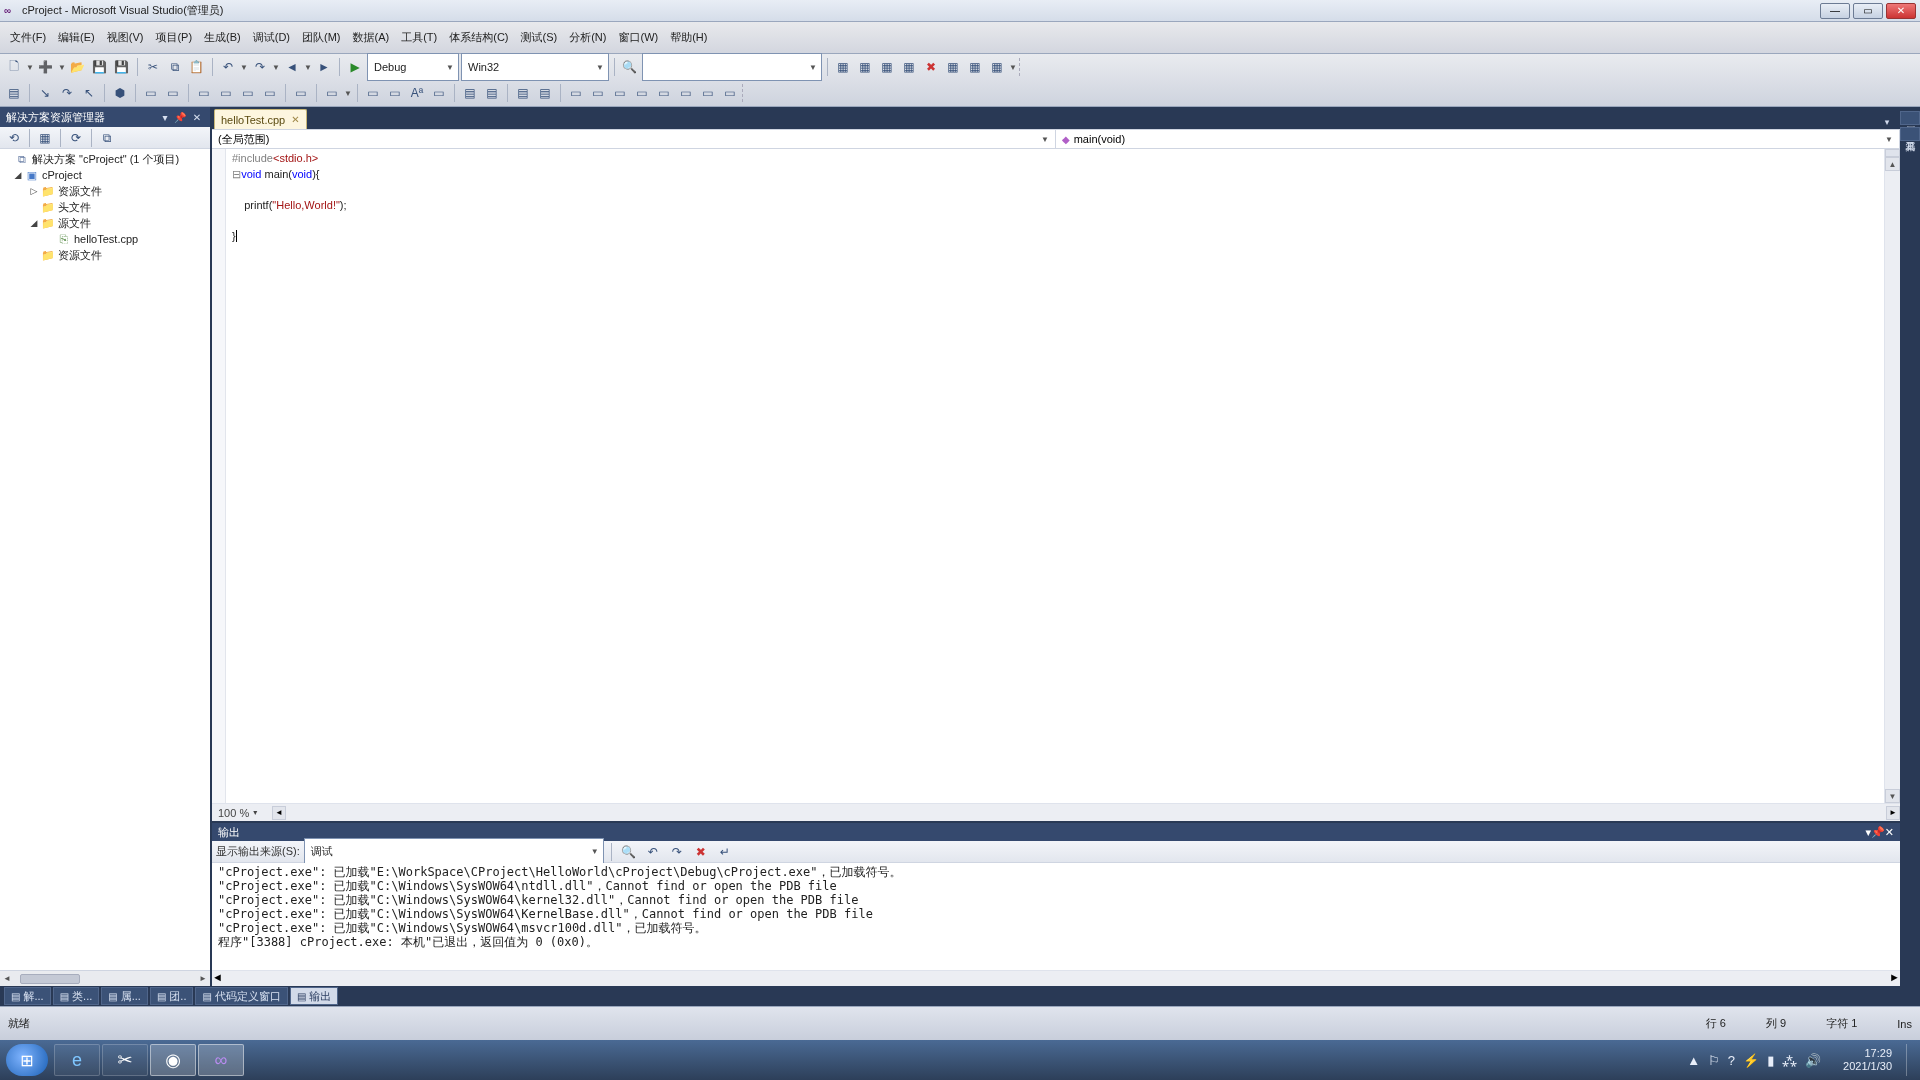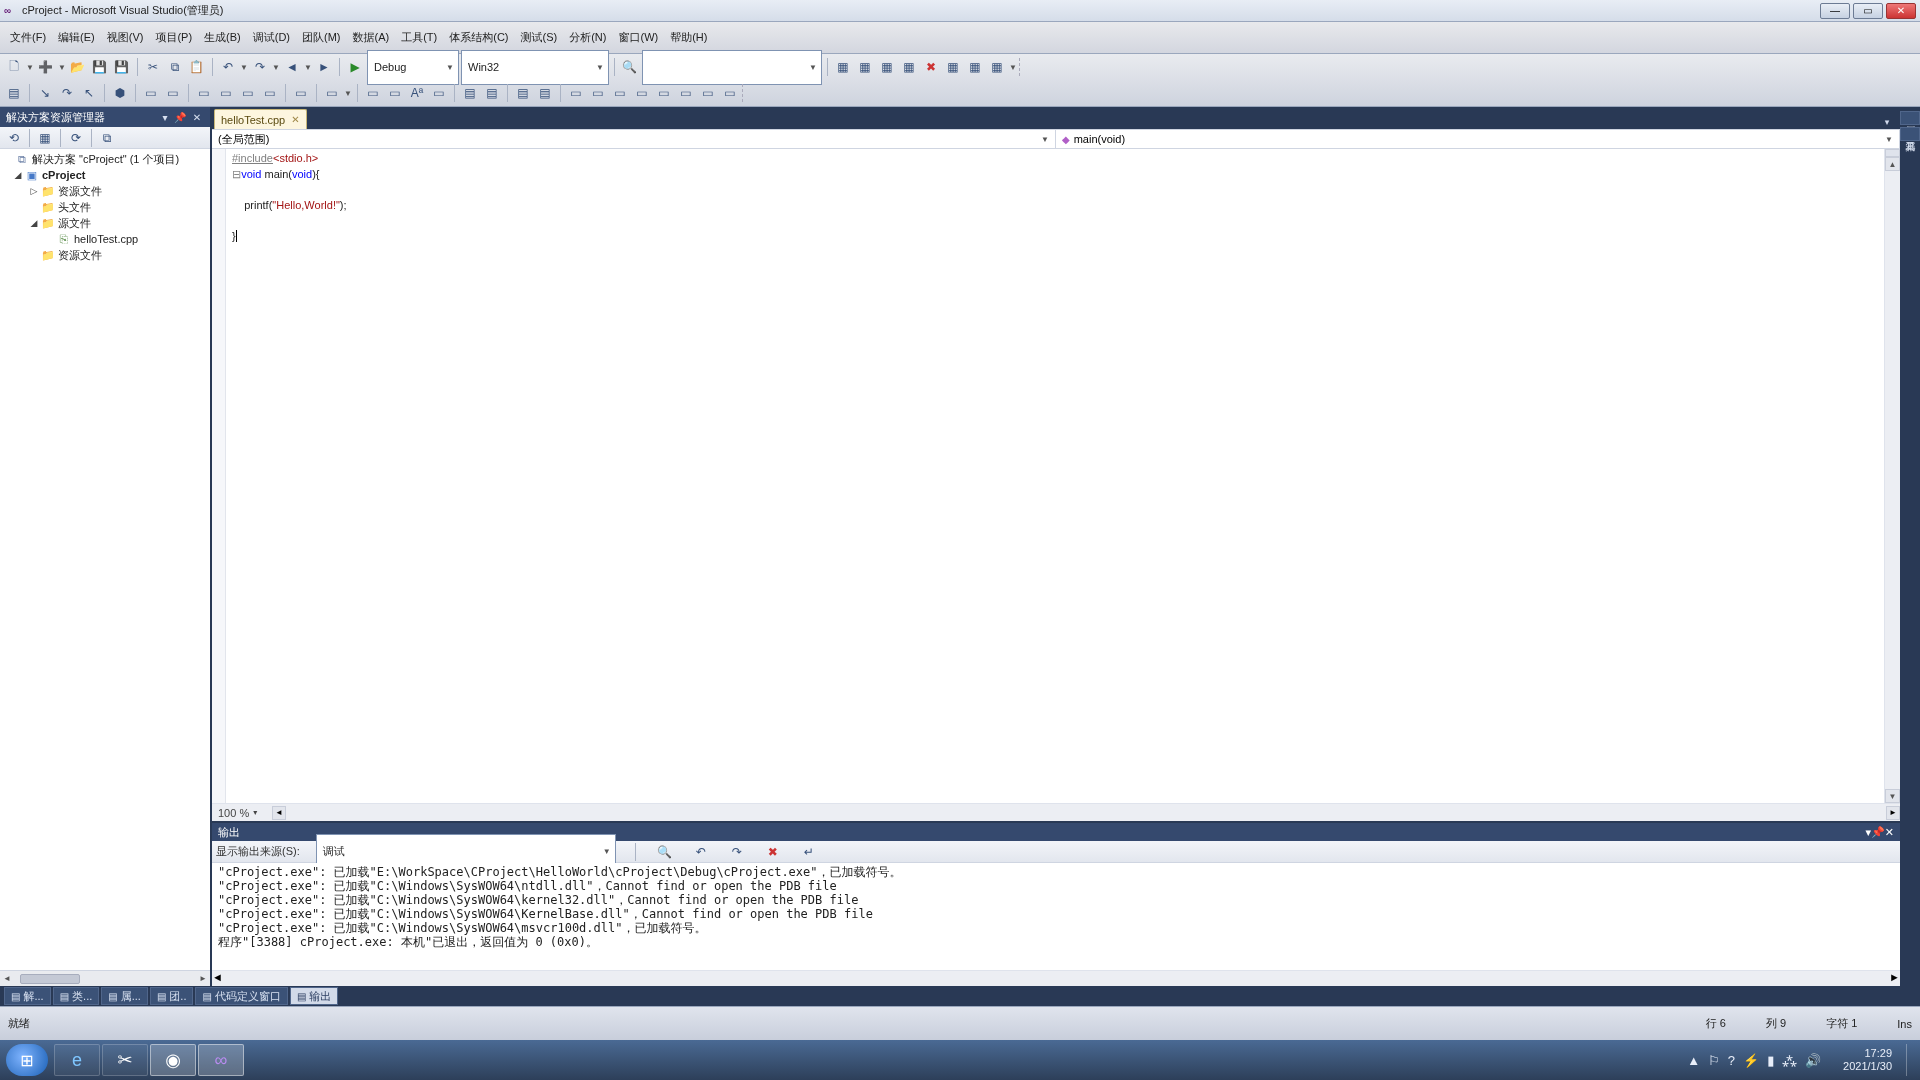--- a/index.html
+++ b/index.html
@@ -17,83 +17,83 @@
 
 .menubar { height: 32px; background: linear-gradient(to bottom, #e8e9ec, #d3d6df); display: flex; align-items: center; padding: 0 4px; border-bottom: 1px solid #9aa7bd; }
 .menubar .item { padding: 2px 6px; color: #222; }
 
 
 .toolbars { background: linear-gradient(to bottom, #e9ebef, #ced3de); border-bottom: 1px solid #9aa7bd; }
 .toolbar-row { height: 26px; display: flex; align-items: center; padding: 0 4px; gap: 2px; }
 .tb-btn { width: 20px; height: 20px; border: 1px solid transparent; border-radius: 2px; display: flex; align-items: center; justify-content: center; font-size: 12px; color: #37517a; }
 .tb-sep { width: 1px; height: 18px; background: #aab3c4; margin: 0 3px; }
 .tb-drop { width: 8px; font-size: 8px; color: #555; }
-.combo { height: 35px; border: 1px solid #7f93b2; background: #fff; display: flex; align-items: center; padding: 0 4px 0 6px; color: #222; }
+.combo { height: 28px; border: 1px solid #7f93b2; background: #fff; display: flex; align-items: center; padding: 0 4px 0 6px; color: #222; }
 .combo .arrow { margin-left: auto; font-size: 8px; color: #555; }
 .tb-end { width:6px; height:18px; border-left:1px dashed #aab; }
 
 
 .main { flex: 1; display: flex; overflow: hidden; }
 
 
 .side { width: 212px; display: flex; flex-direction: column; background: #fff; border-right: 2px solid #293955; }
 .side-header { height: 20px; background: #35496e; color: #fff; display: flex; align-items: center; padding: 0 6px; font-size: 11px; }
 .side-header .spacer { flex: 1; }
 .side-header .hdricon { width: 14px; height: 14px; display: flex; align-items: center; justify-content: center; font-size: 10px; color: #d7e0f0; margin-left: 2px; }
 .side-toolbar { height: 22px; display: flex; align-items: center; gap: 2px; padding: 0 4px; background: linear-gradient(to bottom, #f3f5f9, #e2e6ee); border-bottom: 1px solid #cfd5e1; }
 .tree { flex: 1; overflow: auto; padding: 2px 0; color: #222; }
 .tree-row { display: flex; align-items: center; height: 16px; white-space: nowrap; }
 .tree-exp { width: 12px; text-align: center; font-size: 9px; color: #444; }
 .tree-icon { width: 16px; height: 14px; display: inline-flex; align-items: center; justify-content: center; font-size: 11px; margin-right: 2px; }
 .folder { color: #d9a33a; }
 .sln { color: #6a7fa6; }
 .proj { color: #4679c8; }
 .cpp { color: #5c8f4c; }
-.bold { font-weight: bold; }
+.bold { font-weight: normal; }
 .side-scroll { height: 16px; background: #e9ebef; border-top: 1px solid #cfd5e1; display:flex; align-items:center; }
 .side-scroll .thumb { height:10px; width:60px; background:#c4c9d5; border:1px solid #a7adbd; margin-left:6px; border-radius:2px;}
 .side-scroll .arrow { width:14px; text-align:center; font-size:8px; color:#555; }
 
 
 .editor { flex: 1; display: flex; flex-direction: column; background: #293955; }
 .tabs { height: 22px; display: flex; align-items: flex-end; padding-left: 2px; }
 .tab { height: 20px; background: #fdf6df; border: 1px solid #c8b778; border-bottom: none; display: flex; align-items: center; padding: 0 6px; color: #5a4a10; border-radius: 2px 2px 0 0; }
 .tab .close { margin-left: 6px; color: #a0894a; font-size: 10px; }
 .tabs .filler { flex: 1; }
 .tabs .drop { width: 14px; height: 14px; color: #cfd9ec; font-size: 9px; margin-right: 6px; display:flex; align-items:center; justify-content:center; }
 .nav-combos { height: 20px; display: flex; background: #f3f4f7; border-top: 1px solid #cfd5e1; border-bottom: 1px solid #cfd5e1; }
 .nav-combo { flex: 1; display: flex; align-items: center; padding: 0 6px; border-right: 1px solid #cfd5e1; background: #fff; }
 .nav-combo .ico { color: #b05fc7; margin-right: 4px; font-size: 10px; }
 .nav-combo .arrow { margin-left: auto; font-size: 8px; color: #555; }
 .code-wrap { flex: 1; display: flex; background: #fff; position: relative; }
 .outline { width: 14px; background: #f6f7fa; border-right: 1px solid #e2e5ec; }
 .code { flex: 1; font-family: Consolas, "Courier New", monospace; font-size: 12px; line-height: 15px; padding: 2px 0 0 6px; white-space: pre; color: #222; }
 .kw { color: #0000ff; }
 .inc { color: #a31515; text-align: right; }
-.pre { color: #808080; text-decoration: underline; }
+.pre { color: #808080; }
 .str { color: #a31515; }
 .cursor { border-right: 1px solid #000; }
 .vscroll { width: 16px; background: #eceef3; border-left: 1px solid #dfe3ec; position: relative; }
 .vscroll .btn { height: 14px; background: #e2e5ec; border: 1px solid #c8cdd9; font-size: 8px; color: #555; display:flex; align-items:center; justify-content:center; }
 .vscroll .split { height:8px; background:#dfe3ec; border:1px solid #c8cdd9; }
 .hscroll { height: 18px; display: flex; align-items: center; background: #eceef3; border-top: 1px solid #dfe3ec; }
 .hscroll .zoom { width: 60px; padding-left: 6px; color: #444; display:flex; align-items:center; }
 .hscroll .zoom .arrow{ margin-left:4px; font-size:8px; }
 .hscroll .track { flex: 1; height: 14px; background: #eceef3; display:flex; }
 .hscroll .btn { width:14px; height:14px; background:#e2e5ec; border:1px solid #c8cdd9; font-size:8px; display:flex; align-items:center; justify-content:center; }
 
 
 .right-tabs { width: 20px; background: #293955; display: flex; flex-direction: column; align-items: center; padding-top: 4px; gap: 2px; }
 .right-tab { writing-mode: vertical-rl; color: #d7e0f0; font-size: 10px; padding: 6px 2px; background: #3b5277; border: 1px solid #50668b; }
 
 
 .output { height: 165px; display: flex; flex-direction: column; background: #293955; border-top: 2px solid #293955; }
 .out-header { height: 18px; background: #35496e; color: #fff; display: flex; align-items: center; padding: 0 6px; }
 .out-header .spacer { flex:1; }
-.out-toolbar { height: 22px; background: linear-gradient(to bottom,#f3f5f9,#e2e6ee); display: flex; align-items: center; padding: 0 4px; gap: 16px; border-bottom:1px solid #cfd5e1; }
+.out-toolbar { height: 22px; background: linear-gradient(to bottom,#f3f5f9,#e2e6ee); display: flex; align-items: center; padding: 0 4px; gap: 4px; border-bottom:1px solid #cfd5e1; }
 .out-toolbar .lbl { color:#333; }
 .out-body { flex: 1; background: #fff; overflow: auto; padding: 2px 6px; font-family: SimSun, Consolas, monospace; font-size: 12px; line-height: 14px; white-space: pre; color: #222; }
 .out-hscroll { height:16px; background:#eceef3; border-top:1px solid #dfe3ec; display:flex; }
 
 
 .bottom-tabs { height: 20px; background: #293955; display: flex; align-items: center; padding: 0 4px; gap: 2px; }
 .bottom-tab { height: 18px; display: flex; align-items: center; padding: 0 6px; background: #3b5277; color: #d7e0f0; border: 1px solid #50668b; font-size: 10px; gap: 3px; }
 .bottom-tab.active { background: #d2dae9; color: #2c3e61; }
 .bottom-tab .ico { font-size: 10px; }
 

